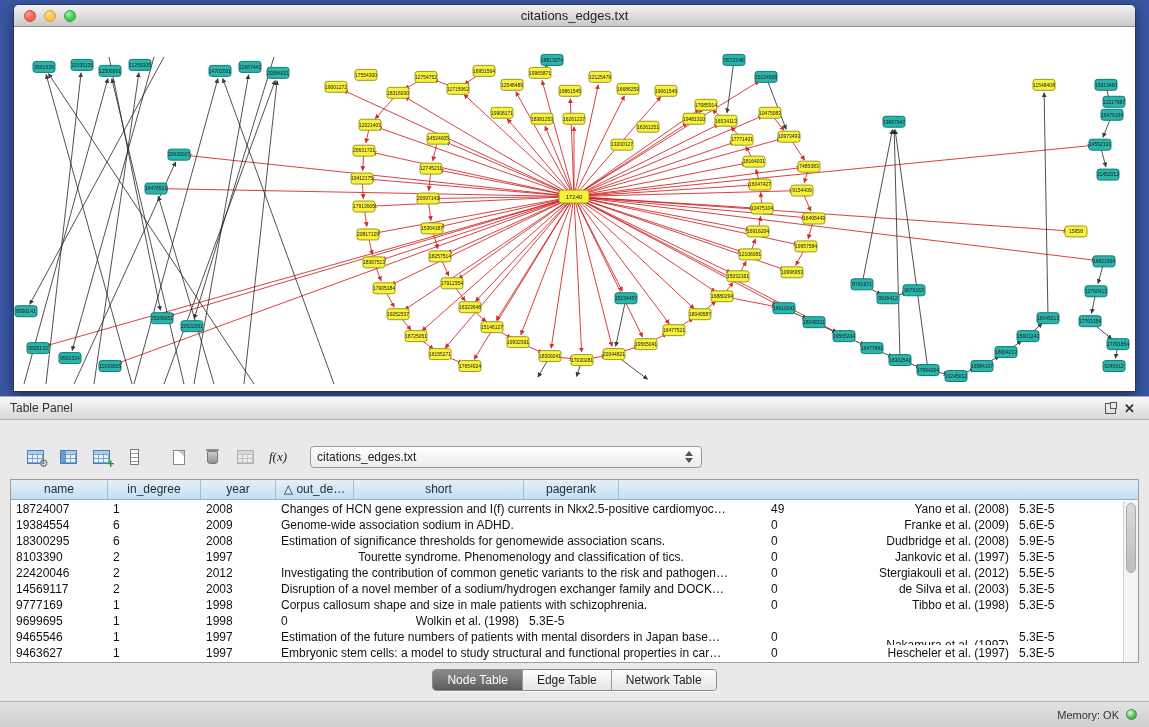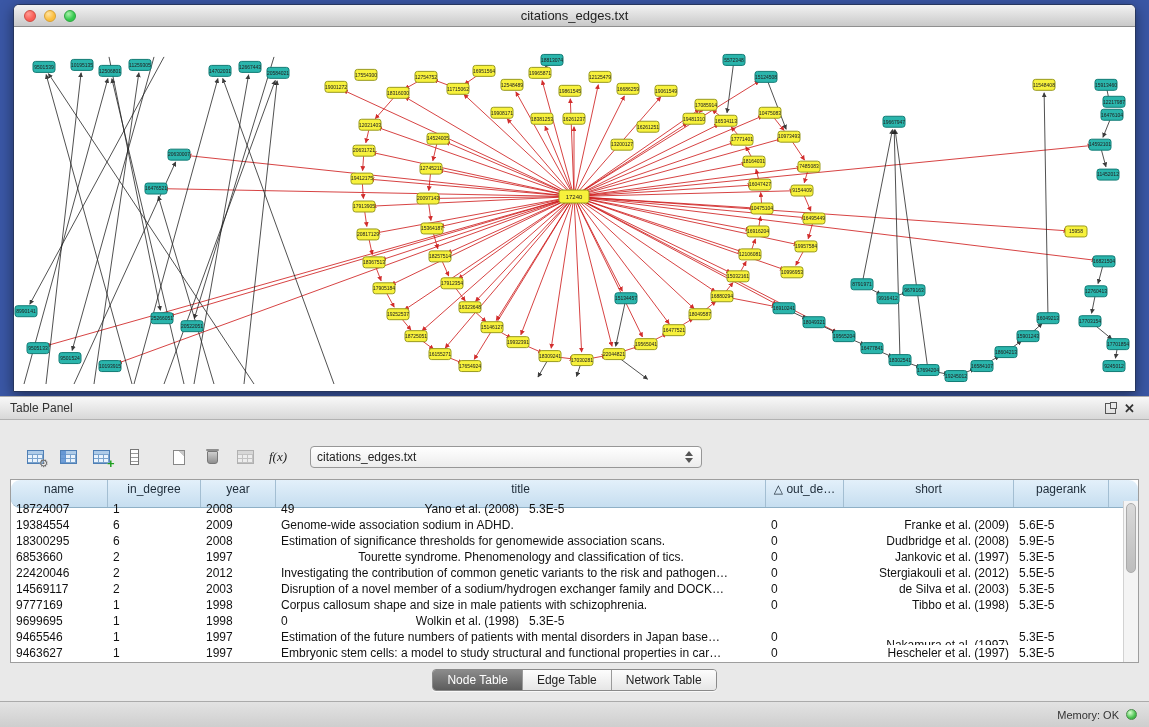--- a/index.html
+++ b/index.html
@@ -69,21 +69,21 @@
 
   .combo { width:392px; height:22px; margin-left:14px; border:1px solid #979797; border-radius:4px;
     background:linear-gradient(#ffffff,#ececec); display:flex; align-items:center;
     padding:0 6px; font-size:12px; color:#222; cursor:pointer; }
   .combo-arrows { margin-left:auto; display:flex; flex-direction:column; gap:2px; padding-right:2px; }
   .combo-arrows i { display:block; width:0; height:0; border-left:4px solid transparent; border-right:4px solid transparent; }
   .combo-arrows .up { border-bottom:5px solid #555; }
   .combo-arrows .dn { border-top:5px solid #555; }
 
   .table-wrap { flex:1; background:#fff; border:1px solid #9e9e9e; margin:0 2px; position:relative; overflow:hidden; }
-  .thead { display:flex; height:28px; background:linear-gradient(#e3f0fa,#c6def0); border-bottom:1px solid #8fb0c6;border-radius:9px; }
+  .thead { display:flex; height:20px; background:linear-gradient(#e3f0fa,#c6def0); border-bottom:1px solid #8fb0c6; }
   .th { font-size:12px; color:#1d2b38; text-align:center; line-height:19px;
     border-right:1px solid #a3bed2; overflow:hidden; white-space:nowrap; cursor:pointer; flex:none; }
   .th.fill { flex:1; border-right:none; }
   .rows { position:absolute; top:21px; left:0; right:15px; bottom:0; overflow:hidden; }
   .tr { display:flex; height:16px; cursor:default; }
   .td { font-size:12px; color:#111; line-height:16px; padding:0 5px;
     white-space:nowrap; overflow:hidden; flex:none; }
   .td.center { text-align:right; }
   .vscroll { position:absolute; top:21px; right:0; bottom:0; width:15px;
     background:#f4f4f4; border-left:1px solid #d2d2d2; cursor:pointer; }
@@ -779,31 +779,31 @@
             <i class="dn"></i>
           </span>
       </div>
     </div>
 
     <div class="table-wrap">
       <div class="thead" id="col-headers">
           <div class="th" style="width: 97px;">name</div>
           <div class="th" style="width: 93px;">in_degree</div>
           <div class="th" style="width: 75px;">year</div>
-          <div class="th" style="width: 490px;">title</div>
           <div class="th" style="width: 78px;">△ out_de…</div>
           <div class="th" style="width: 170px;">short</div>
           <div class="th" style="width: 95px;">pagerank</div>
           <div class="th fill"></div>
         </div>
       <div class="rows" id="row-container">
           <div class="tr">
             <div class="td" style="width: 97px;">18724007</div>
             <div class="td" style="width: 93px;">1</div>
             <div class="td" style="width: 75px;">2008</div>
+            <div class="td" style="width: 490px;">Changes of HCN gene expression and I(f) currents in Nkx2.5-positive cardiomyoc…</div>
             <div class="td" style="width: 78px;">49</div>
             <div class="td center" style="width: 170px;">Yano et al. (2008)</div>
             <div class="td" style="width: 95px;">5.3E-5</div>
           </div>
           <div class="tr">
             <div class="td" style="width: 97px;">19384554</div>
             <div class="td" style="width: 93px;">6</div>
             <div class="td" style="width: 75px;">2009</div>
             <div class="td" style="width: 490px;">Genome-wide association sodium in ADHD.</div>
             <div class="td" style="width: 78px;">0</div>
@@ -813,21 +813,21 @@
           <div class="tr">
             <div class="td" style="width: 97px;">18300295</div>
             <div class="td" style="width: 93px;">6</div>
             <div class="td" style="width: 75px;">2008</div>
             <div class="td" style="width: 490px;">Estimation of significance thresholds for genomewide association scans.</div>
             <div class="td" style="width: 78px;">0</div>
             <div class="td center" style="width: 170px;">Dudbridge et al. (2008)</div>
             <div class="td" style="width: 95px;">5.9E-5</div>
           </div>
           <div class="tr">
-            <div class="td" style="width: 97px;">6853660</div>
+            <div class="td" style="width: 97px;">8103390</div>
             <div class="td" style="width: 93px;">2</div>
             <div class="td" style="width: 75px;">1997</div>
             <div class="td" style="width: 490px; text-align: center;">Tourette syndrome. Phenomenology and classification of tics.</div>
             <div class="td" style="width: 78px;">0</div>
             <div class="td center" style="width: 170px;">Jankovic et al. (1997)</div>
             <div class="td" style="width: 95px;">5.3E-5</div>
           </div>
           <div class="tr">
             <div class="td" style="width: 97px;">22420046</div>
             <div class="td" style="width: 93px;">2</div>

